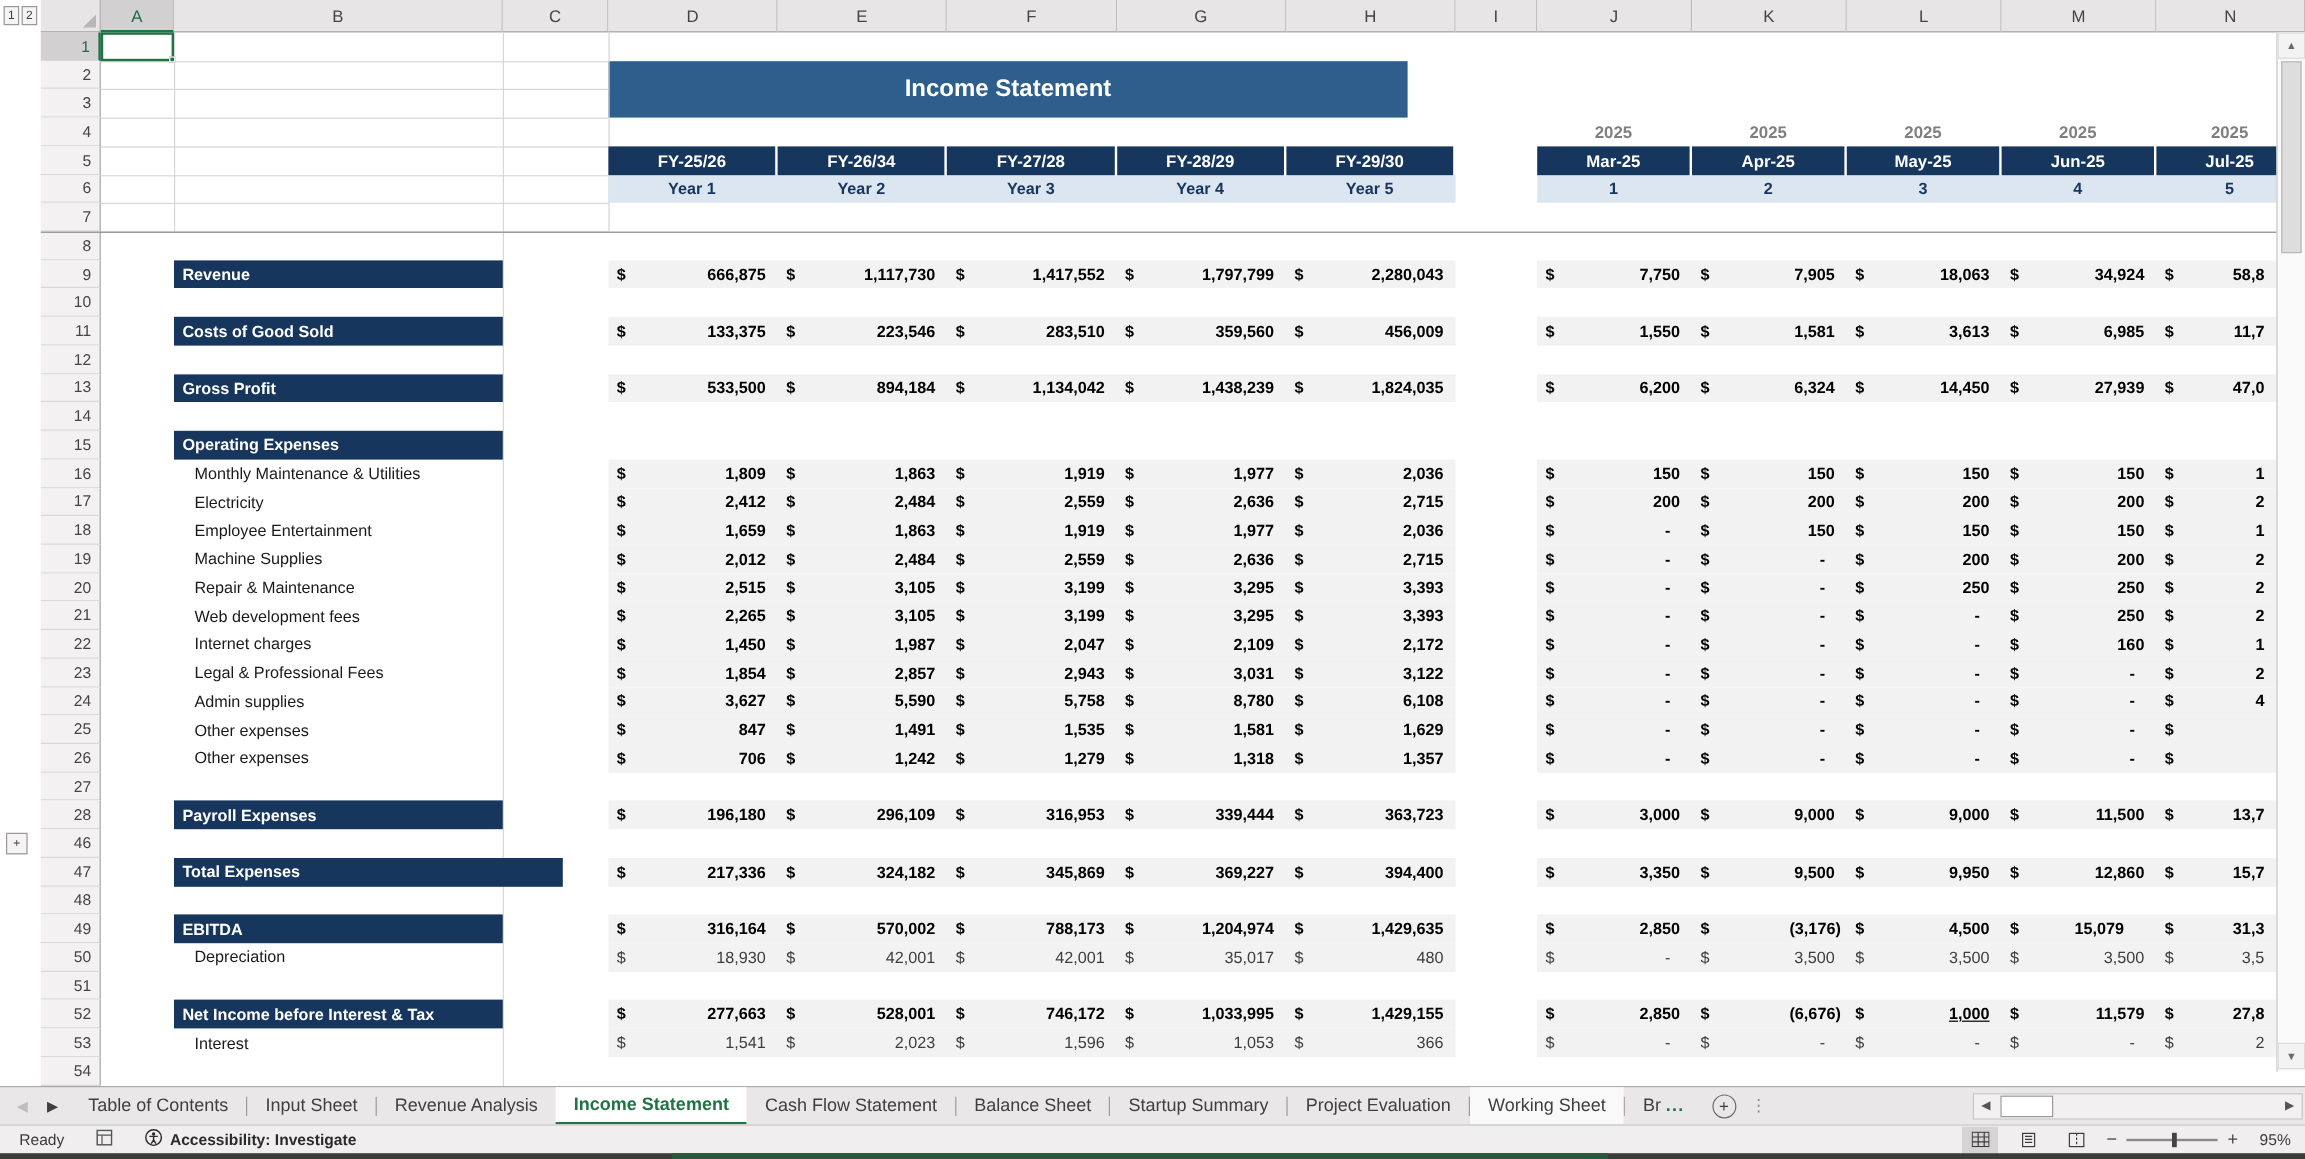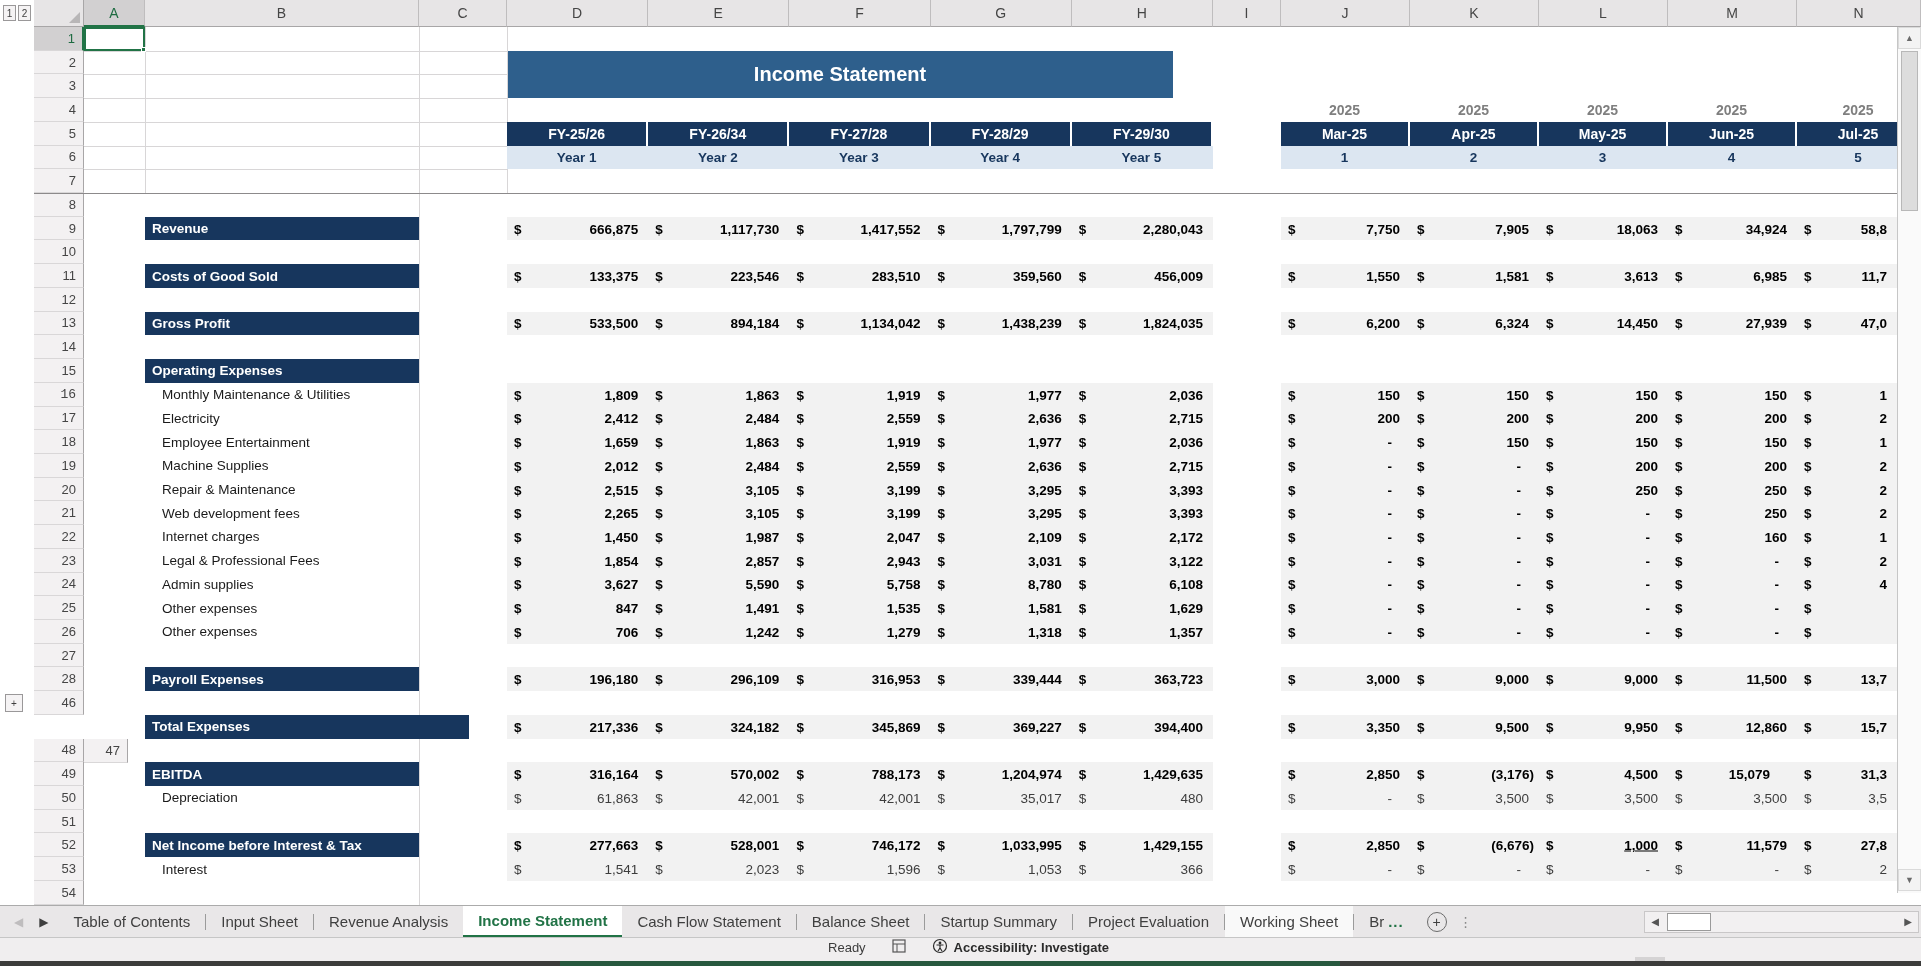--- a/index.html
+++ b/index.html
@@ -60,21 +60,21 @@
   .addsheet { width:20px; height:20px; border:1px solid #6b6b6b; border-radius:50%; color:#3f3f3f; font-size:14px;
               display:flex; align-items:center; justify-content:center; align-self:center; margin:0 8px; }
   .dots { align-self:center; color:#8a8a8a; font-size:14px; margin:0 4px; }
   .hscroll { margin-left:auto; align-self:center; display:flex; align-items:center; height:22px; width:275px; background:#F2F0F1; border:1px solid #C9C7C8; margin-right:2px; }
   .hscroll .harr { width:20px; height:20px; display:flex; align-items:center; justify-content:center; color:#555; font-size:10px; }
   .hscroll .htrack { flex:1; height:20px; position:relative; }
   .hscroll .hthumb { position:absolute; left:2px; top:1px; width:44px; height:18px; background:#FFFFFF; border:1px solid #9a9a9a; }
 
   
   .statusbar { position:absolute; left:0; top:937px; width:1921px; height:24px; background:#F0EEEF; border-top:1px solid #C6C6C6;
-               display:flex; align-items:center; font-size:13px; color:#3c3c3c;flex-direction:column; }
+               display:flex; align-items:center; font-size:13px; color:#3c3c3c; }
   .statusbar .left { display:flex; align-items:center; gap:26px; padding-left:16px; }
   .acc { display:flex; align-items:center; gap:6px; font-weight:bold; color:#2b2b2b; }
   .statusbar .right { margin-left:auto; display:flex; align-items:center; gap:10px; padding-right:12px; }
   .viewbtn { width:30px; height:22px; display:flex; align-items:center; justify-content:center; }
   .viewbtn.active { background:#D5D3D4; }
   .zoomslider { display:flex; align-items:center; gap:8px; }
   .ztrack { width:76px; height:2px; background:#8a8a8a; position:relative; }
   .zthumb { position:absolute; left:38px; top:-5px; width:4px; height:12px; background:#444; }
   .zsign { font-size:15px; color:#444; }
   .zpct { font-size:13px; color:#3c3c3c; width:34px; text-align:right; }
@@ -114,35 +114,35 @@
       <div class="rowhead" style="top: 145.6px; height: 23.72px;">6</div>
       <div class="rowhead" style="top: 169.32px; height: 23.72px;">7</div>
       <div class="rowhead" style="top: 193.04px; height: 23.72px;">8</div>
       <div class="rowhead" style="top: 216.76px; height: 23.72px;">9</div>
       <div class="rowhead" style="top: 240.48px; height: 23.72px;">10</div>
       <div class="rowhead" style="top: 264.2px; height: 23.72px;">11</div>
       <div class="rowhead" style="top: 287.92px; height: 23.72px;">12</div>
       <div class="rowhead" style="top: 311.64px; height: 23.72px;">13</div>
       <div class="rowhead" style="top: 335.36px; height: 23.72px;">14</div>
       <div class="rowhead" style="top: 359.08px; height: 23.72px;">15</div>
-      <div class="rowhead" style="top: 382.8px; height: 23.72px; font-family: Liberation Mono, monospace;">16</div>
+      <div class="rowhead" style="top: 382.8px; height: 23.72px;">16</div>
       <div class="rowhead" style="top: 406.52px; height: 23.72px;">17</div>
       <div class="rowhead" style="top: 430.24px; height: 23.72px;">18</div>
       <div class="rowhead" style="top: 453.96px; height: 23.72px;">19</div>
       <div class="rowhead" style="top: 477.68px; height: 23.72px;">20</div>
       <div class="rowhead" style="top: 501.4px; height: 23.72px;">21</div>
       <div class="rowhead" style="top: 525.12px; height: 23.72px; text-align: center;">22</div>
       <div class="rowhead" style="top: 548.84px; height: 23.72px;">23</div>
       <div class="rowhead" style="top: 572.56px; height: 23.72px;">24</div>
       <div class="rowhead" style="top: 596.28px; height: 23.72px;">25</div>
       <div class="rowhead" style="top: 620px; height: 23.72px;">26</div>
       <div class="rowhead" style="top: 643.72px; height: 23.72px;">27</div>
       <div class="rowhead" style="top: 667.44px; height: 23.72px;">28</div>
       <div class="rowhead" style="top: 691.16px; height: 23.72px;">46</div>
-      <div class="rowhead" style="top: 739px; height: 23.72px; margin-left: 44px;">47</div>
+      <div class="rowhead" style="top: 715px; height: 23.72px;">47</div>
       <div class="rowhead" style="top: 738.6px; height: 23.72px;">48</div>
       <div class="rowhead" style="top: 762.32px; height: 23.72px;">49</div>
       <div class="rowhead" style="top: 786.04px; height: 23.72px;">50</div>
       <div class="rowhead" style="top: 809.76px; height: 23.72px;">51</div>
       <div class="rowhead" style="top: 833.48px; height: 23.72px;">52</div>
       <div class="rowhead" style="top: 857.2px; height: 23.72px;">53</div>
       <div class="rowhead" style="top: 880.92px; height: 23.72px;">54</div>
       <div class="gl" style="left: 84px; top: 50.72px; width: 423px; height: 1px;"></div>
       <div class="gl" style="left: 84px; top: 74.44px; width: 423px; height: 1px;"></div>
       <div class="gl" style="left: 84px; top: 98.16px; width: 423px; height: 1px;"></div>
@@ -909,21 +909,21 @@
       </div>
       <div class="cell" style="left: 1797px; top: 762.32px; width: 100px; height: 23.72px; overflow: hidden;">
         <span class="cur b" style="position: absolute; left: 7px; top: 50%; transform: translateY(-50%);">$</span>
         <span class="num b" style="position: absolute; right: 10px; top: 50%; transform: translateY(-50%);">31,3</span>
       </div>
       <div class="itemlab" style="left: 162px; top: 786.04px; width: 257px; height: 23.72px;">Depreciation</div>
       <div class="stripe" style="left: 507px; top: 786.04px; width: 706px; height: 23.72px;"></div>
       <div class="stripe" style="left: 1281px; top: 786.04px; width: 640px; height: 23.72px;"></div>
       <div class="cell" style="left: 507px; top: 786.04px; width: 141.2px; height: 23.72px; overflow: hidden;">
         <span class="cur subw" style="position: absolute; left: 7px; top: 50%; transform: translateY(-50%);">$</span>
-        <span class="num subw" style="position: absolute; right: 10px; top: 50%; transform: translateY(-50%);">61,863</span>
+        <span class="num subw" style="position: absolute; right: 10px; top: 50%; transform: translateY(-50%);">18,930</span>
       </div>
       <div class="cell" style="left: 648.2px; top: 786.04px; width: 141.2px; height: 23.72px; overflow: hidden;">
         <span class="cur subw" style="position: absolute; left: 7px; top: 50%; transform: translateY(-50%);">$</span>
         <span class="num subw" style="position: absolute; right: 10px; top: 50%; transform: translateY(-50%);">42,001</span>
       </div>
       <div class="cell" style="left: 789.4px; top: 786.04px; width: 141.2px; height: 23.72px; overflow: hidden;">
         <span class="cur subw" style="position: absolute; left: 7px; top: 50%; transform: translateY(-50%);">$</span>
         <span class="num subw" style="position: absolute; right: 10px; top: 50%; transform: translateY(-50%);">42,001</span>
       </div>
       <div class="cell" style="left: 930.6px; top: 786.04px; width: 141.2px; height: 23.72px; overflow: hidden;">

